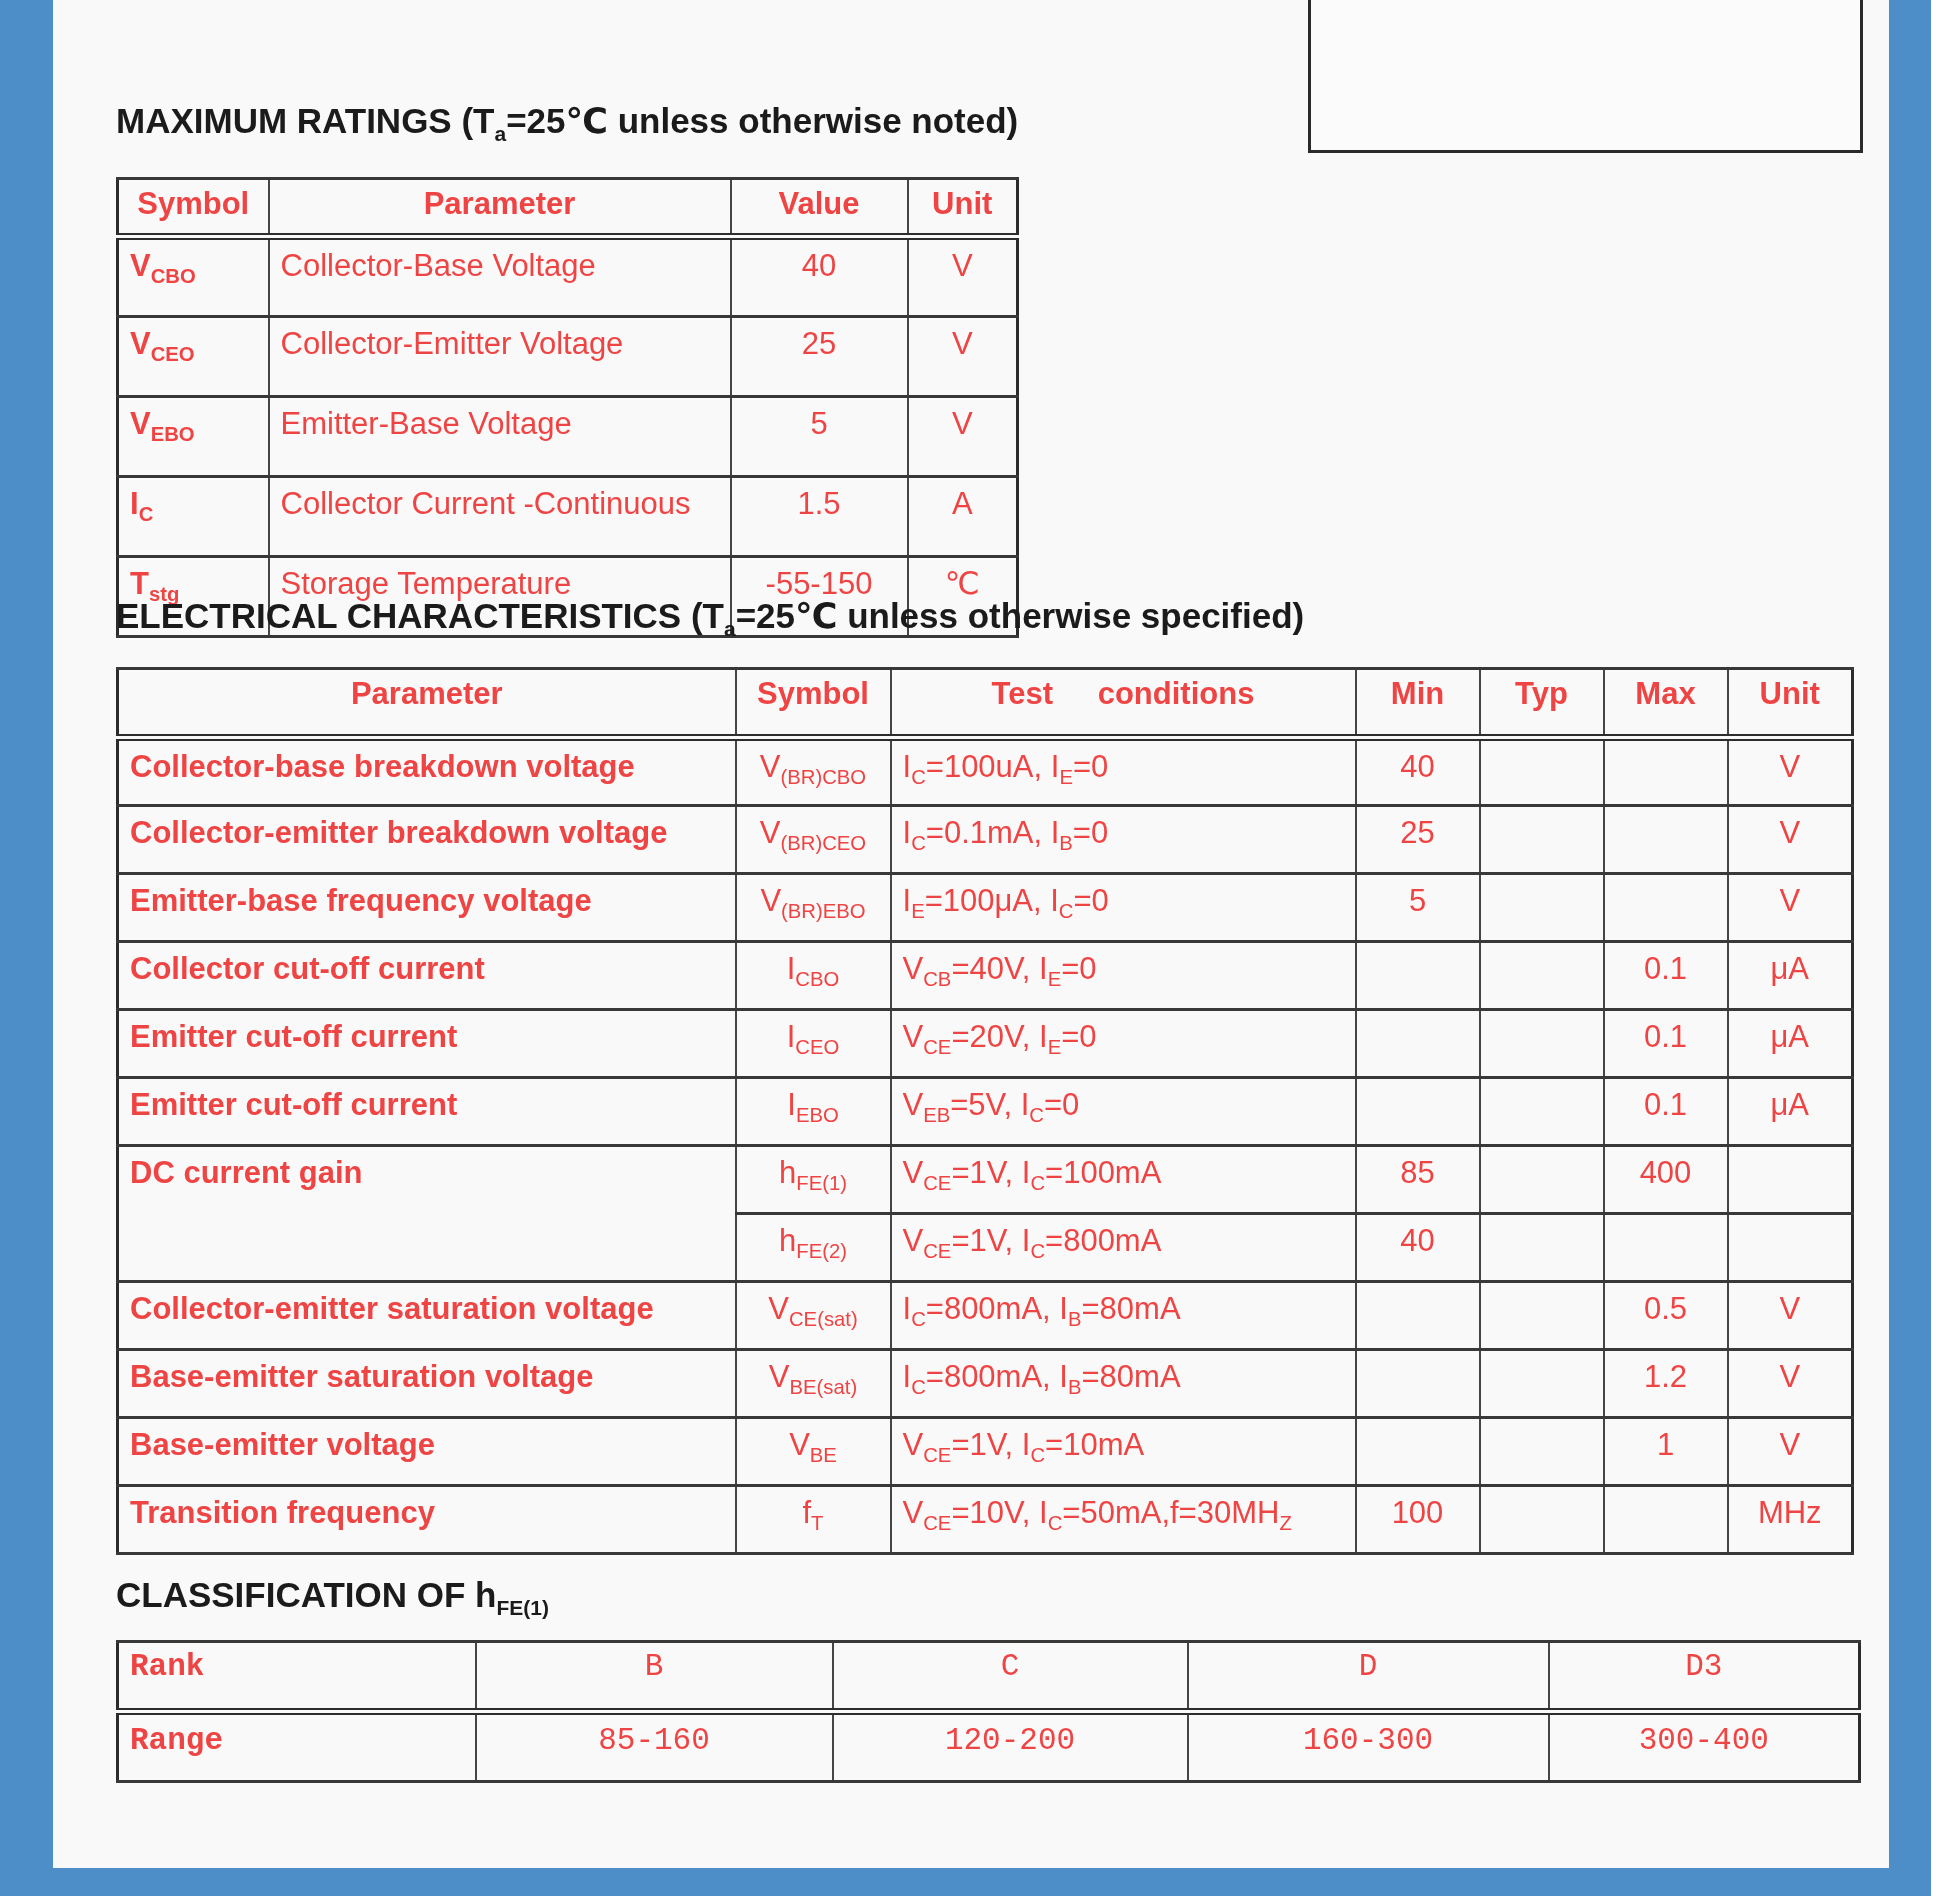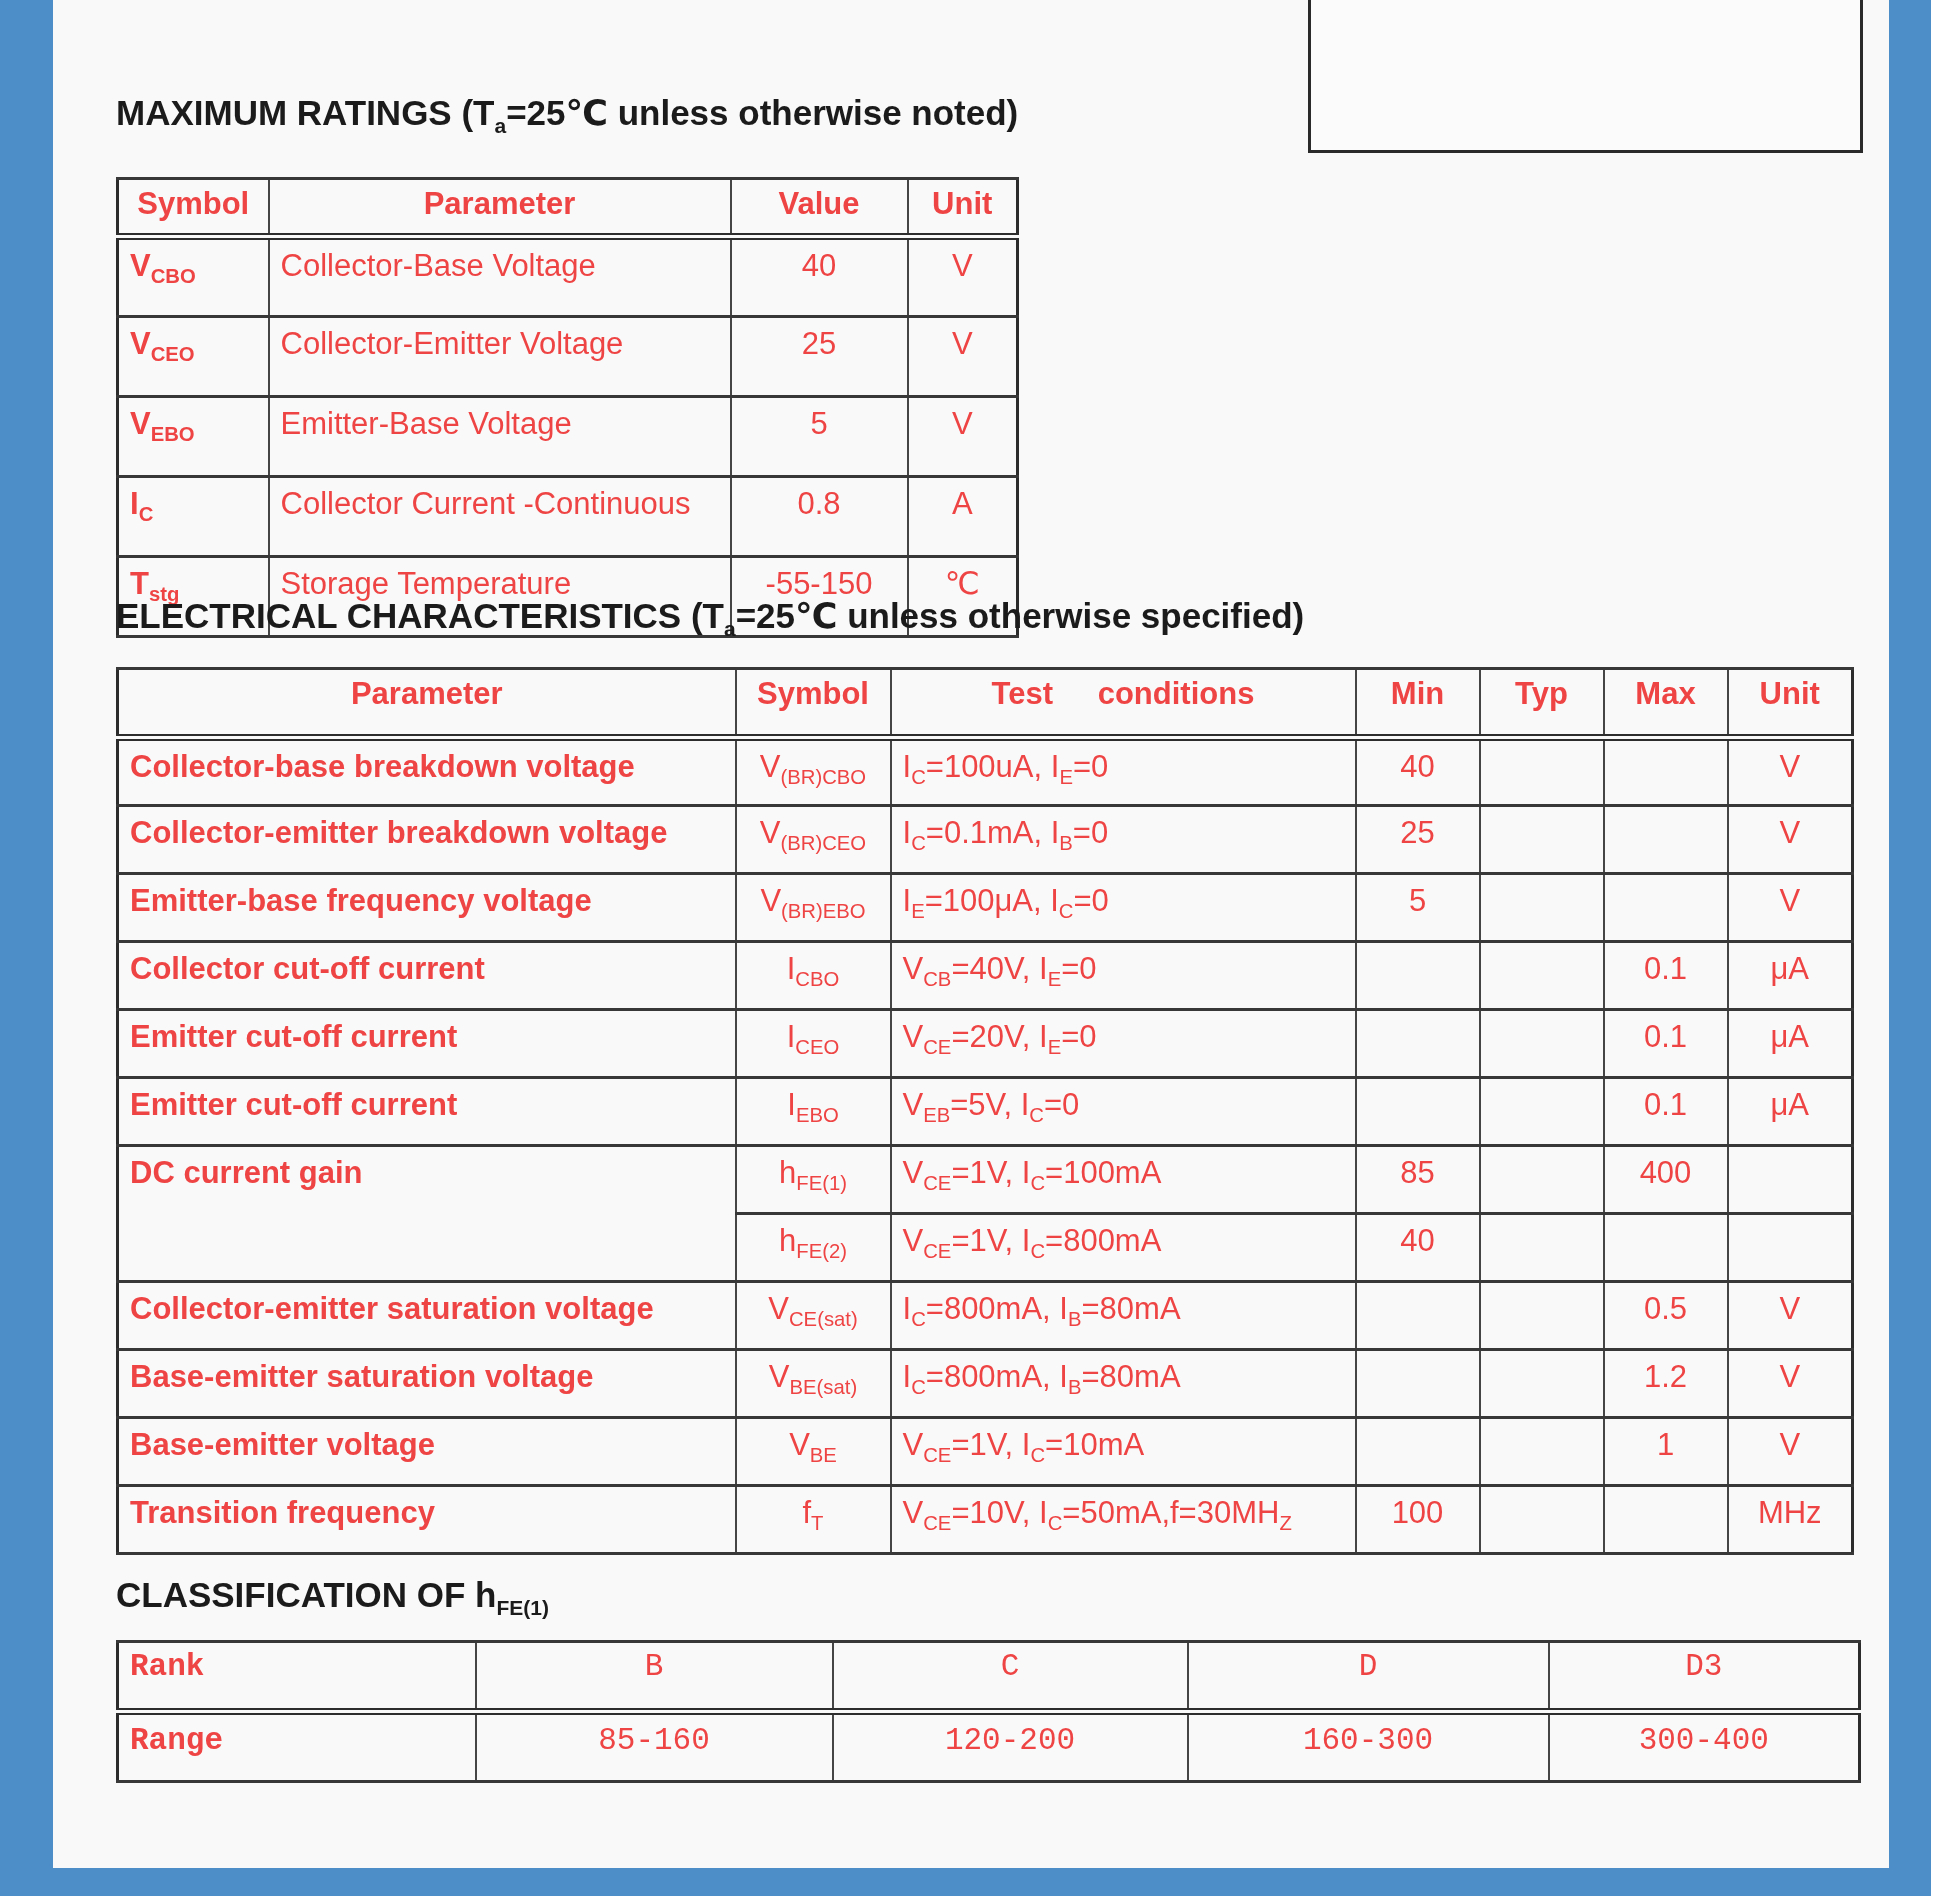--- a/index.html
+++ b/index.html
@@ -4,21 +4,21 @@
 <style>
   html,body{margin:0;padding:0;background:#ffffff;}
   .canvas{position:relative;width:1940px;height:1896px;background:#ffffff;overflow:hidden;
           font-family:"Liberation Sans","DejaVu Sans",sans-serif;color:#1b1b1b;}
   .frame{position:absolute;left:0;top:0;width:1931px;height:1896px;background:#4d8ec9;}
   .sheet{position:absolute;left:53px;top:0;width:1836px;height:1868px;background:#f9f9f9;}
   .pkg-box{position:absolute;left:1308px;top:0;width:549px;height:150px;
            border:3.1px solid #2a2a2a;border-top:none;background:#fbfbfb;}
   .hd{position:absolute;font-size:35px;font-weight:bold;line-height:1.15;letter-spacing:0px;white-space:nowrap;}
   .hd sub{font-size:0.6em;}
-  #hd-max{left:116px;top:93px;}
+  #hd-max{left:116px;top:101px;}
   #hd-elec{left:116px;top:596px;}
   #hd-class{left:116px;top:1575px;}
   table.tbl{position:absolute;border-collapse:collapse;table-layout:fixed;
             font-size:31px;color:#ef4444;border:3.1px solid #2c2c2c;}
   table.tbl td{border-left:2.3px solid #454545;border-right:2.3px solid #454545;
                border-top:3.1px solid #383838;border-bottom:3.1px solid #383838;
                vertical-align:top;padding:7.8px 11px 0 11px;line-height:1.15;overflow:hidden;}
   table.tbl tr.hdr td{font-weight:bold;text-align:center;border-bottom:7px double #2d2d2d;padding-top:6.3px;}
   td.sym{font-weight:bold;padding-left:22px;}
   td.par{padding-left:23.5px;}
@@ -76,21 +76,21 @@
     </tr>
     <tr class="row">
       <td class="sym">V<sub>EBO</sub></td>
       <td class="par">Emitter-Base Voltage</td>
       <td class="ctr">5</td>
       <td class="ctr">V</td>
     </tr>
     <tr class="row">
       <td class="sym">I<sub>C</sub></td>
       <td class="par">Collector Current -Continuous</td>
-      <td class="ctr">0.8</td>
+      <td class="ctr">1.5</td>
       <td class="ctr">A</td>
     </tr>
     <tr class="row">
       <td class="sym">T<sub>stg</sub></td>
       <td class="par">Storage Temperature</td>
       <td class="ctr">-55-150</td>
       <td class="ctr">℃</td>
     </tr>
   </tbody>
     </table>

